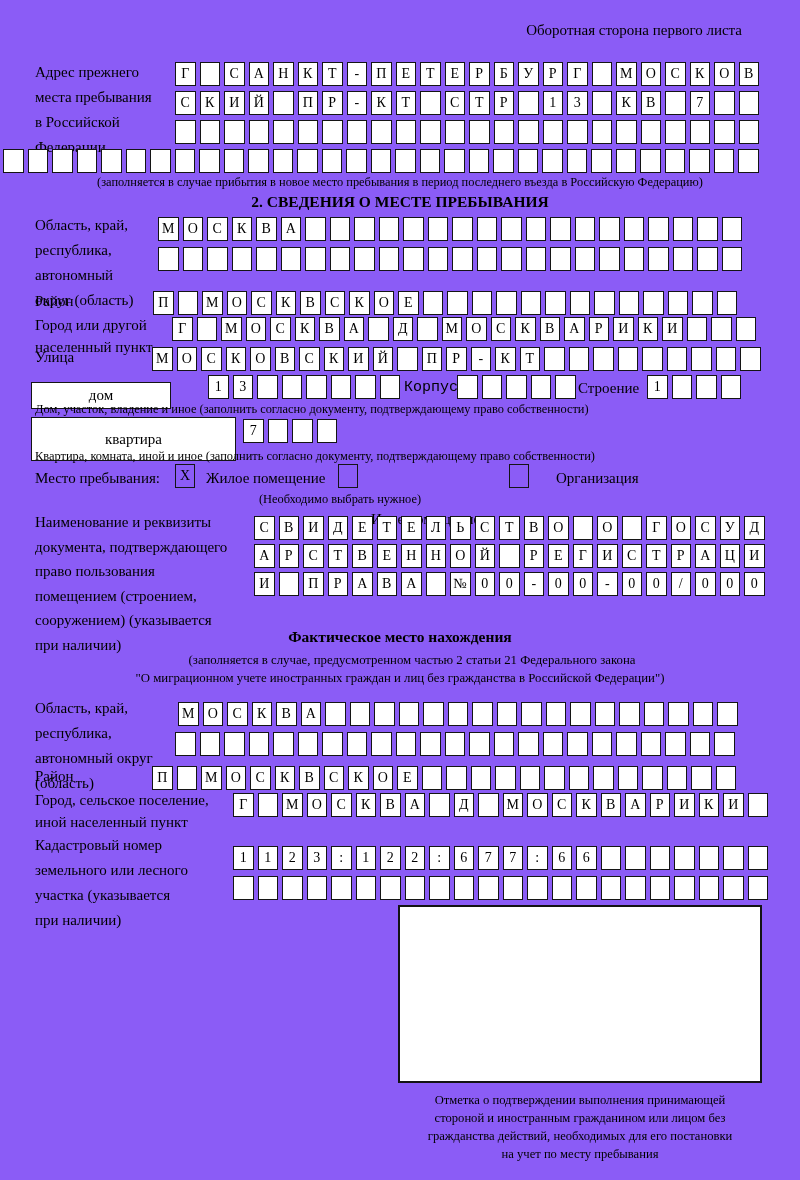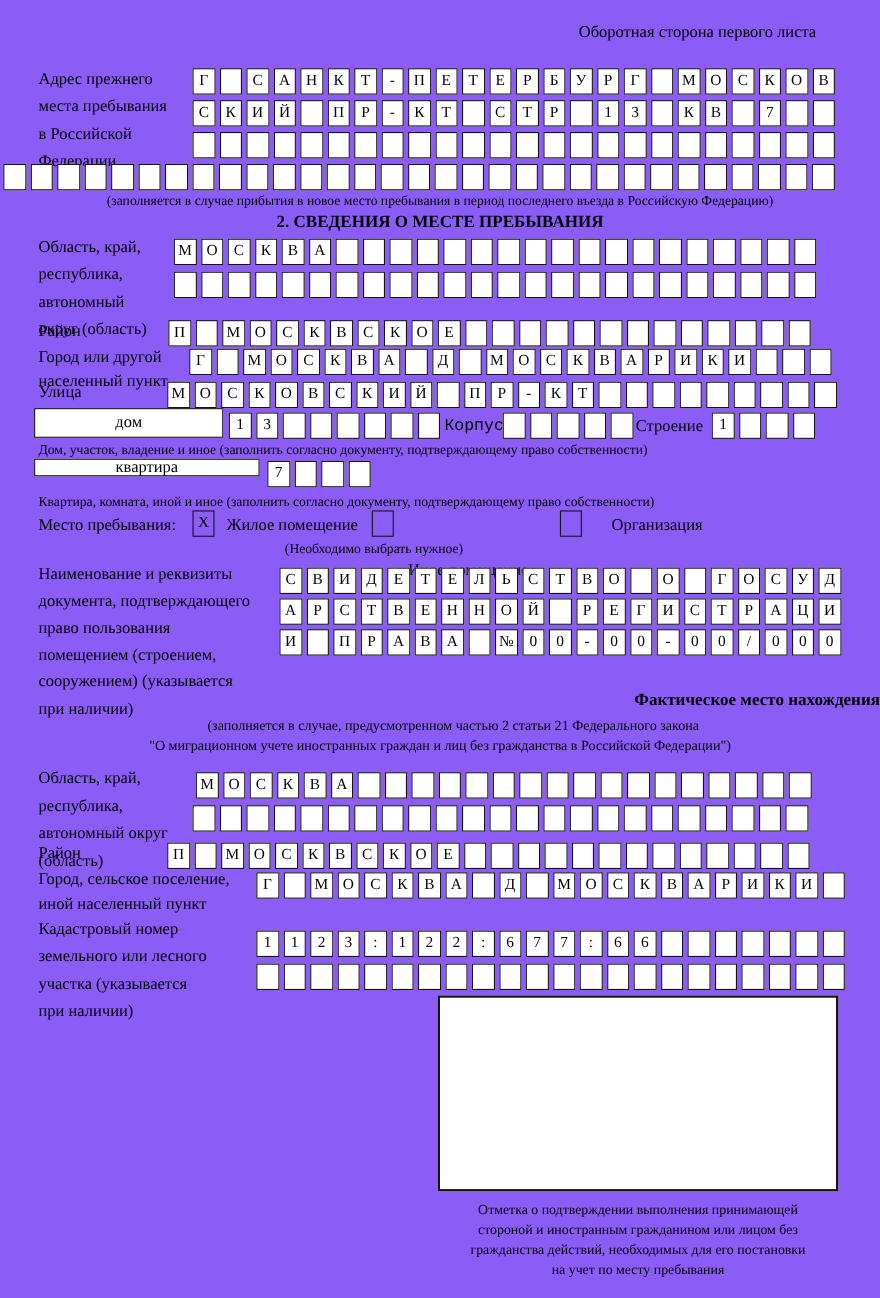--- a/index.html
+++ b/index.html
@@ -292,21 +292,21 @@
       <div class="cell"></div>
       <div class="cell"></div>
       <div class="cell"></div>
       <div class="cell"></div>
       <div class="cell"></div>
       <div class="cell"></div>
       <div class="cell"></div>
       <div class="cell"></div>
     </div>
 
-  <div class="abs field-label-box" style="left:31px;top:371px;width:172px;height:27px;text-align:center;">дом</div>
+  <div class="abs field-label-box" style="left:31px;top:382px;width:140px;height:27px;text-align:center;">дом</div>
   <div class="abs box-row" style="left:208px;top:375px;">
       <div class="cell">1</div>
       <div class="cell">3</div>
       <div class="cell"></div>
       <div class="cell"></div>
       <div class="cell"></div>
       <div class="cell"></div>
       <div class="cell"></div>
       <div class="cell"></div>
     </div>
@@ -320,21 +320,21 @@
     </div>
   <div class="abs lbl" style="left:578px;top:376px;line-height:24px;">Строение</div>
   <div class="abs box-row" style="left:647px;top:375px;">
       <div class="cell">1</div>
       <div class="cell"></div>
       <div class="cell"></div>
       <div class="cell"></div>
     </div>
   <div class="abs cap" style="left:35px;top:402px;">Дом, участок, владение и иное (заполнить согласно документу, подтверждающему право собственности)</div>
 
-  <div class="abs field-label-box" style="left:31px;top:417px;width:205px;height:16px;">квартира</div>
+  <div class="abs field-label-box" style="left:31px;top:417px;width:205px;height:44px;">квартира</div>
   <div class="abs box-row" style="left:243px;top:419px;">
       <div class="cell">7</div>
       <div class="cell"></div>
       <div class="cell"></div>
       <div class="cell"></div>
     </div>
   <div class="abs cap" style="left:35px;top:449px;">Квартира, комната, иной и иное (заполнить согласно документу, подтверждающему право собственности)</div>
 
   <div class="abs lbl" style="left:35px;top:466px;line-height:24px;">Место пребывания:</div>
   <div class="abs checkbox" style="left:175px;top:464px;">X</div>
@@ -416,21 +416,21 @@
       <div class="cell">0</div>
       <div class="cell">-</div>
       <div class="cell">0</div>
       <div class="cell">0</div>
       <div class="cell">/</div>
       <div class="cell">0</div>
       <div class="cell">0</div>
       <div class="cell">0</div>
     </div>
 
-  <div class="abs hdr center" style="top:628px;text-align:right;">Фактическое место нахождения</div>
+  <div class="abs hdr center" style="top:628px;">Фактическое место нахождения</div>
   <div class="abs cap center" style="top:653px;font-size:12.8px;padding-left:12px;">(заполняется в случае, предусмотренном частью 2 статьи 21 Федерального закона</div>
   <div class="abs cap center" style="top:671px;font-size:12.8px;">"О миграционном учете иностранных граждан и лиц без гражданства в Российской Федерации")</div>
 
   <div class="abs lbl" style="left:35px;top:696px;">
     <div>Область, край,</div>
     <div>республика,</div>
     <div>автономный округ</div>
     <div>(область)</div>
   </div>
   <div class="abs box-row" style="left:178px;top:702px;">

